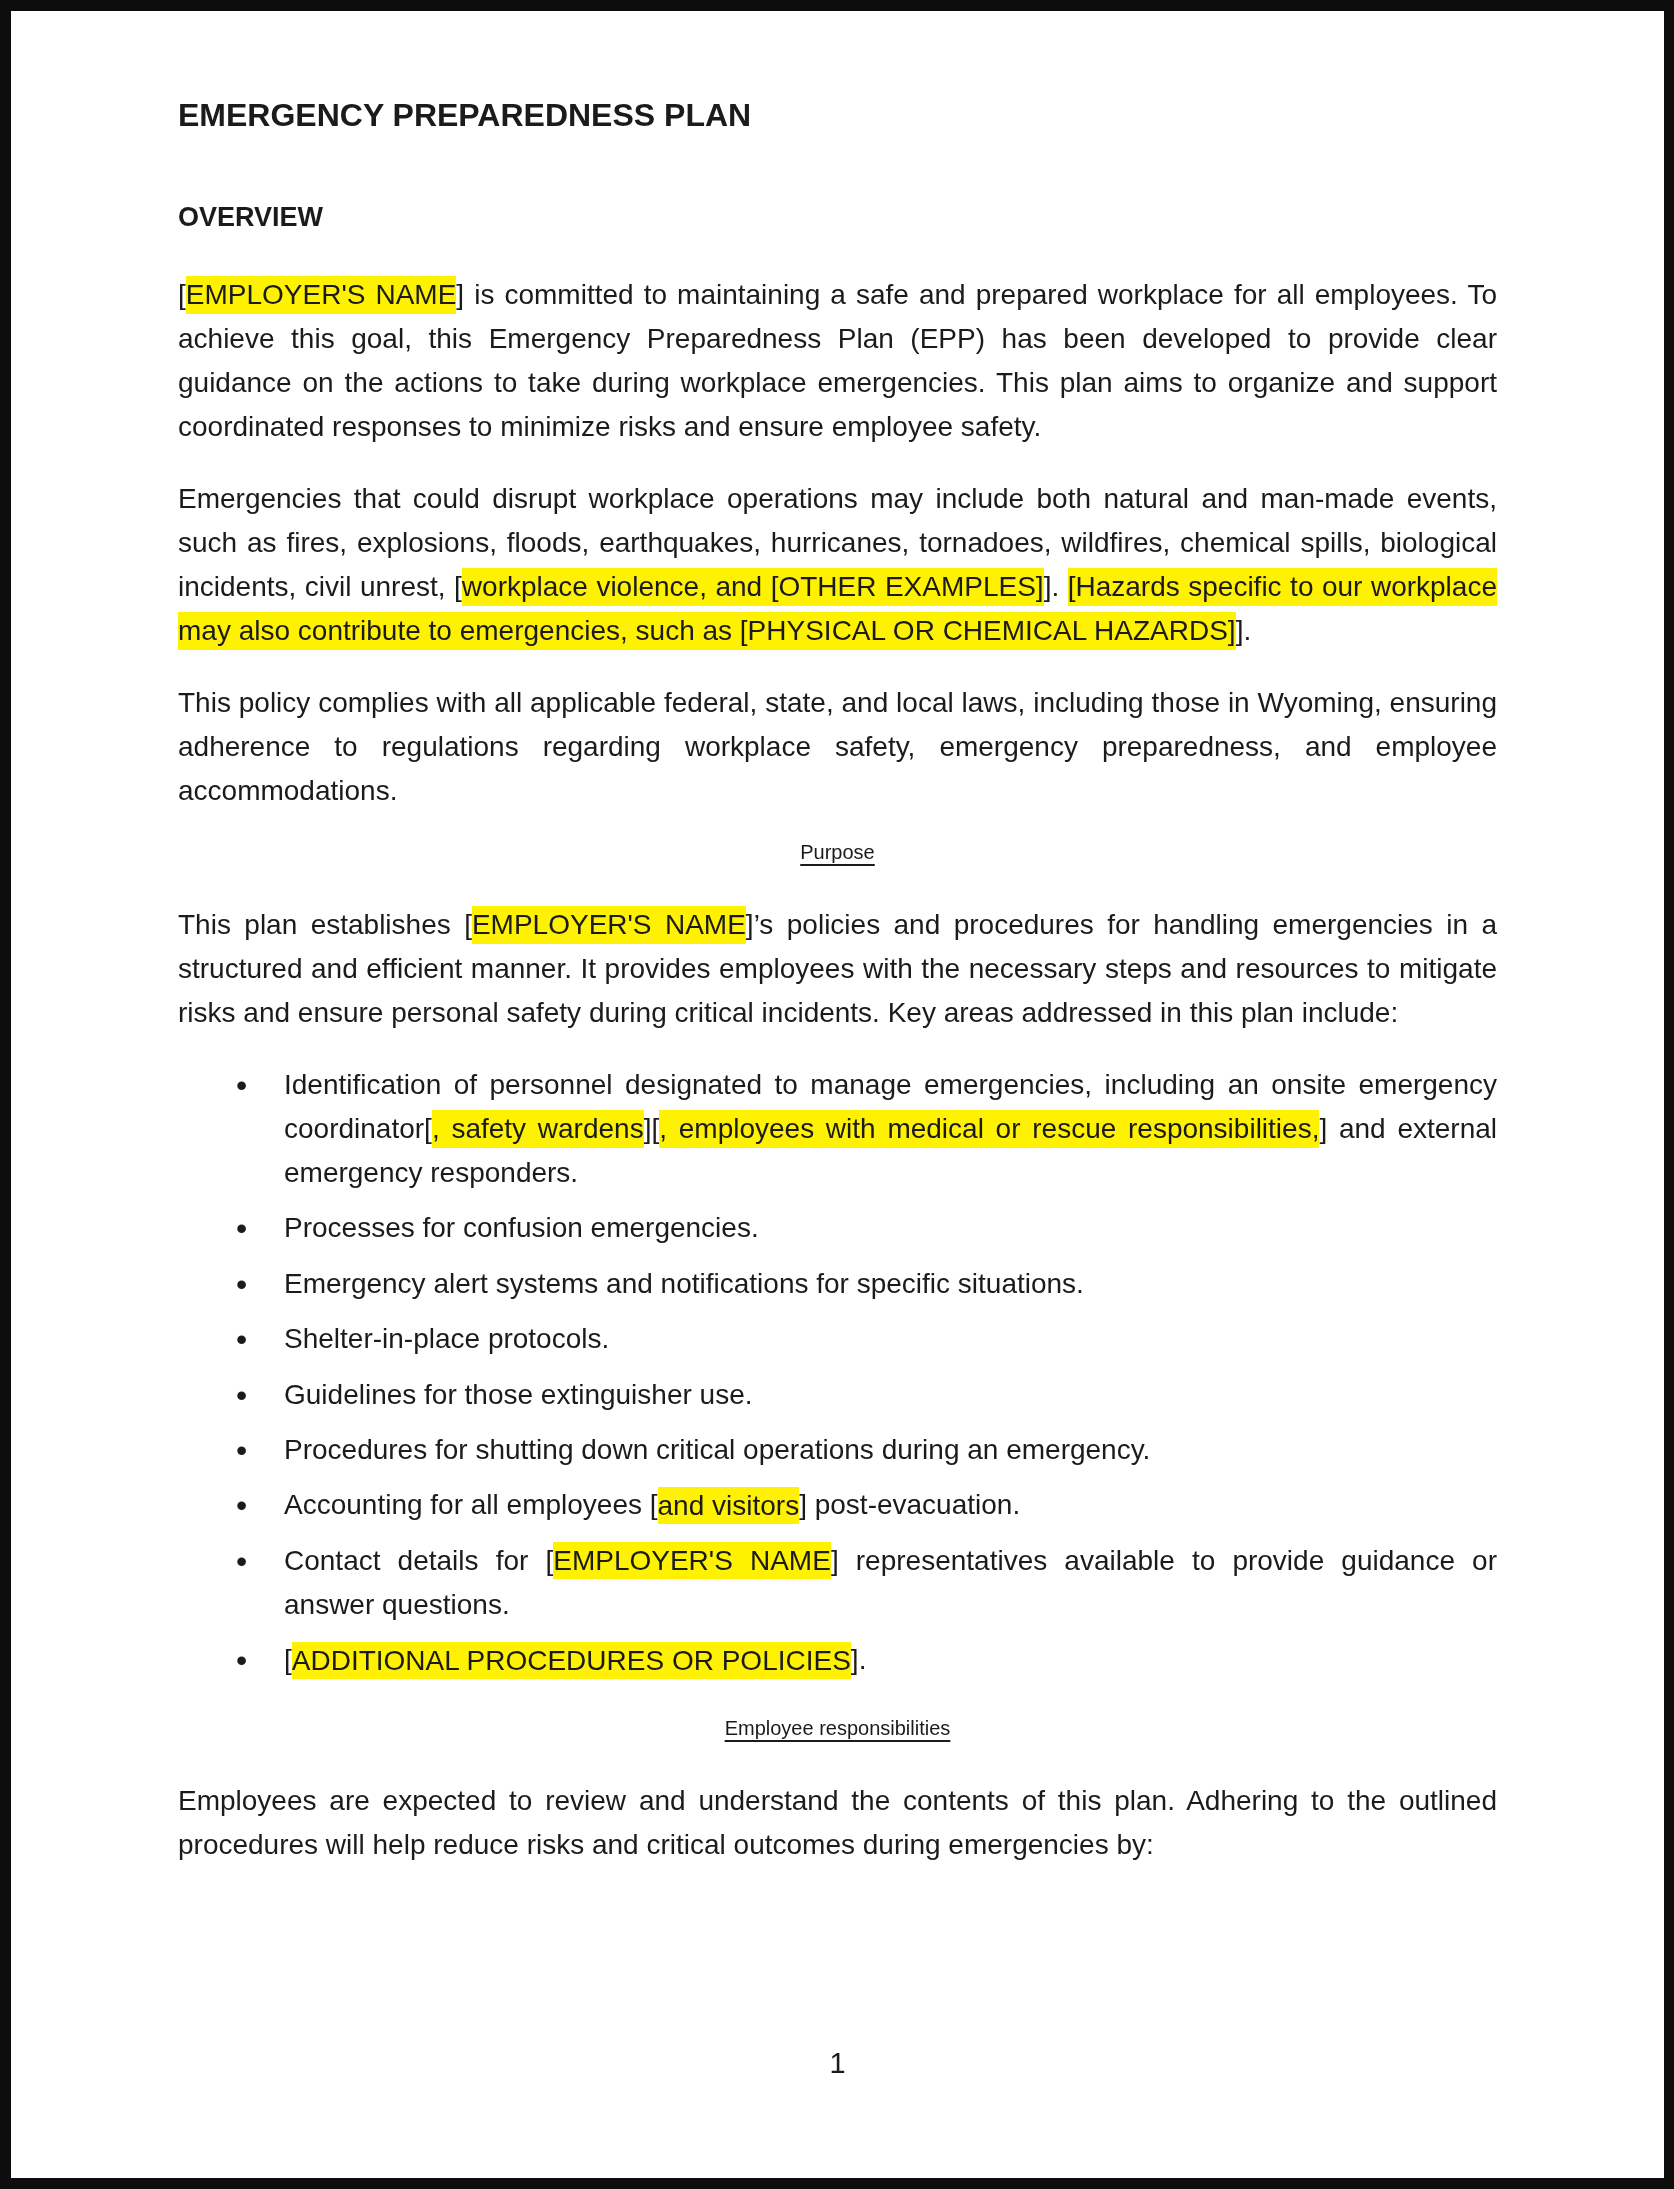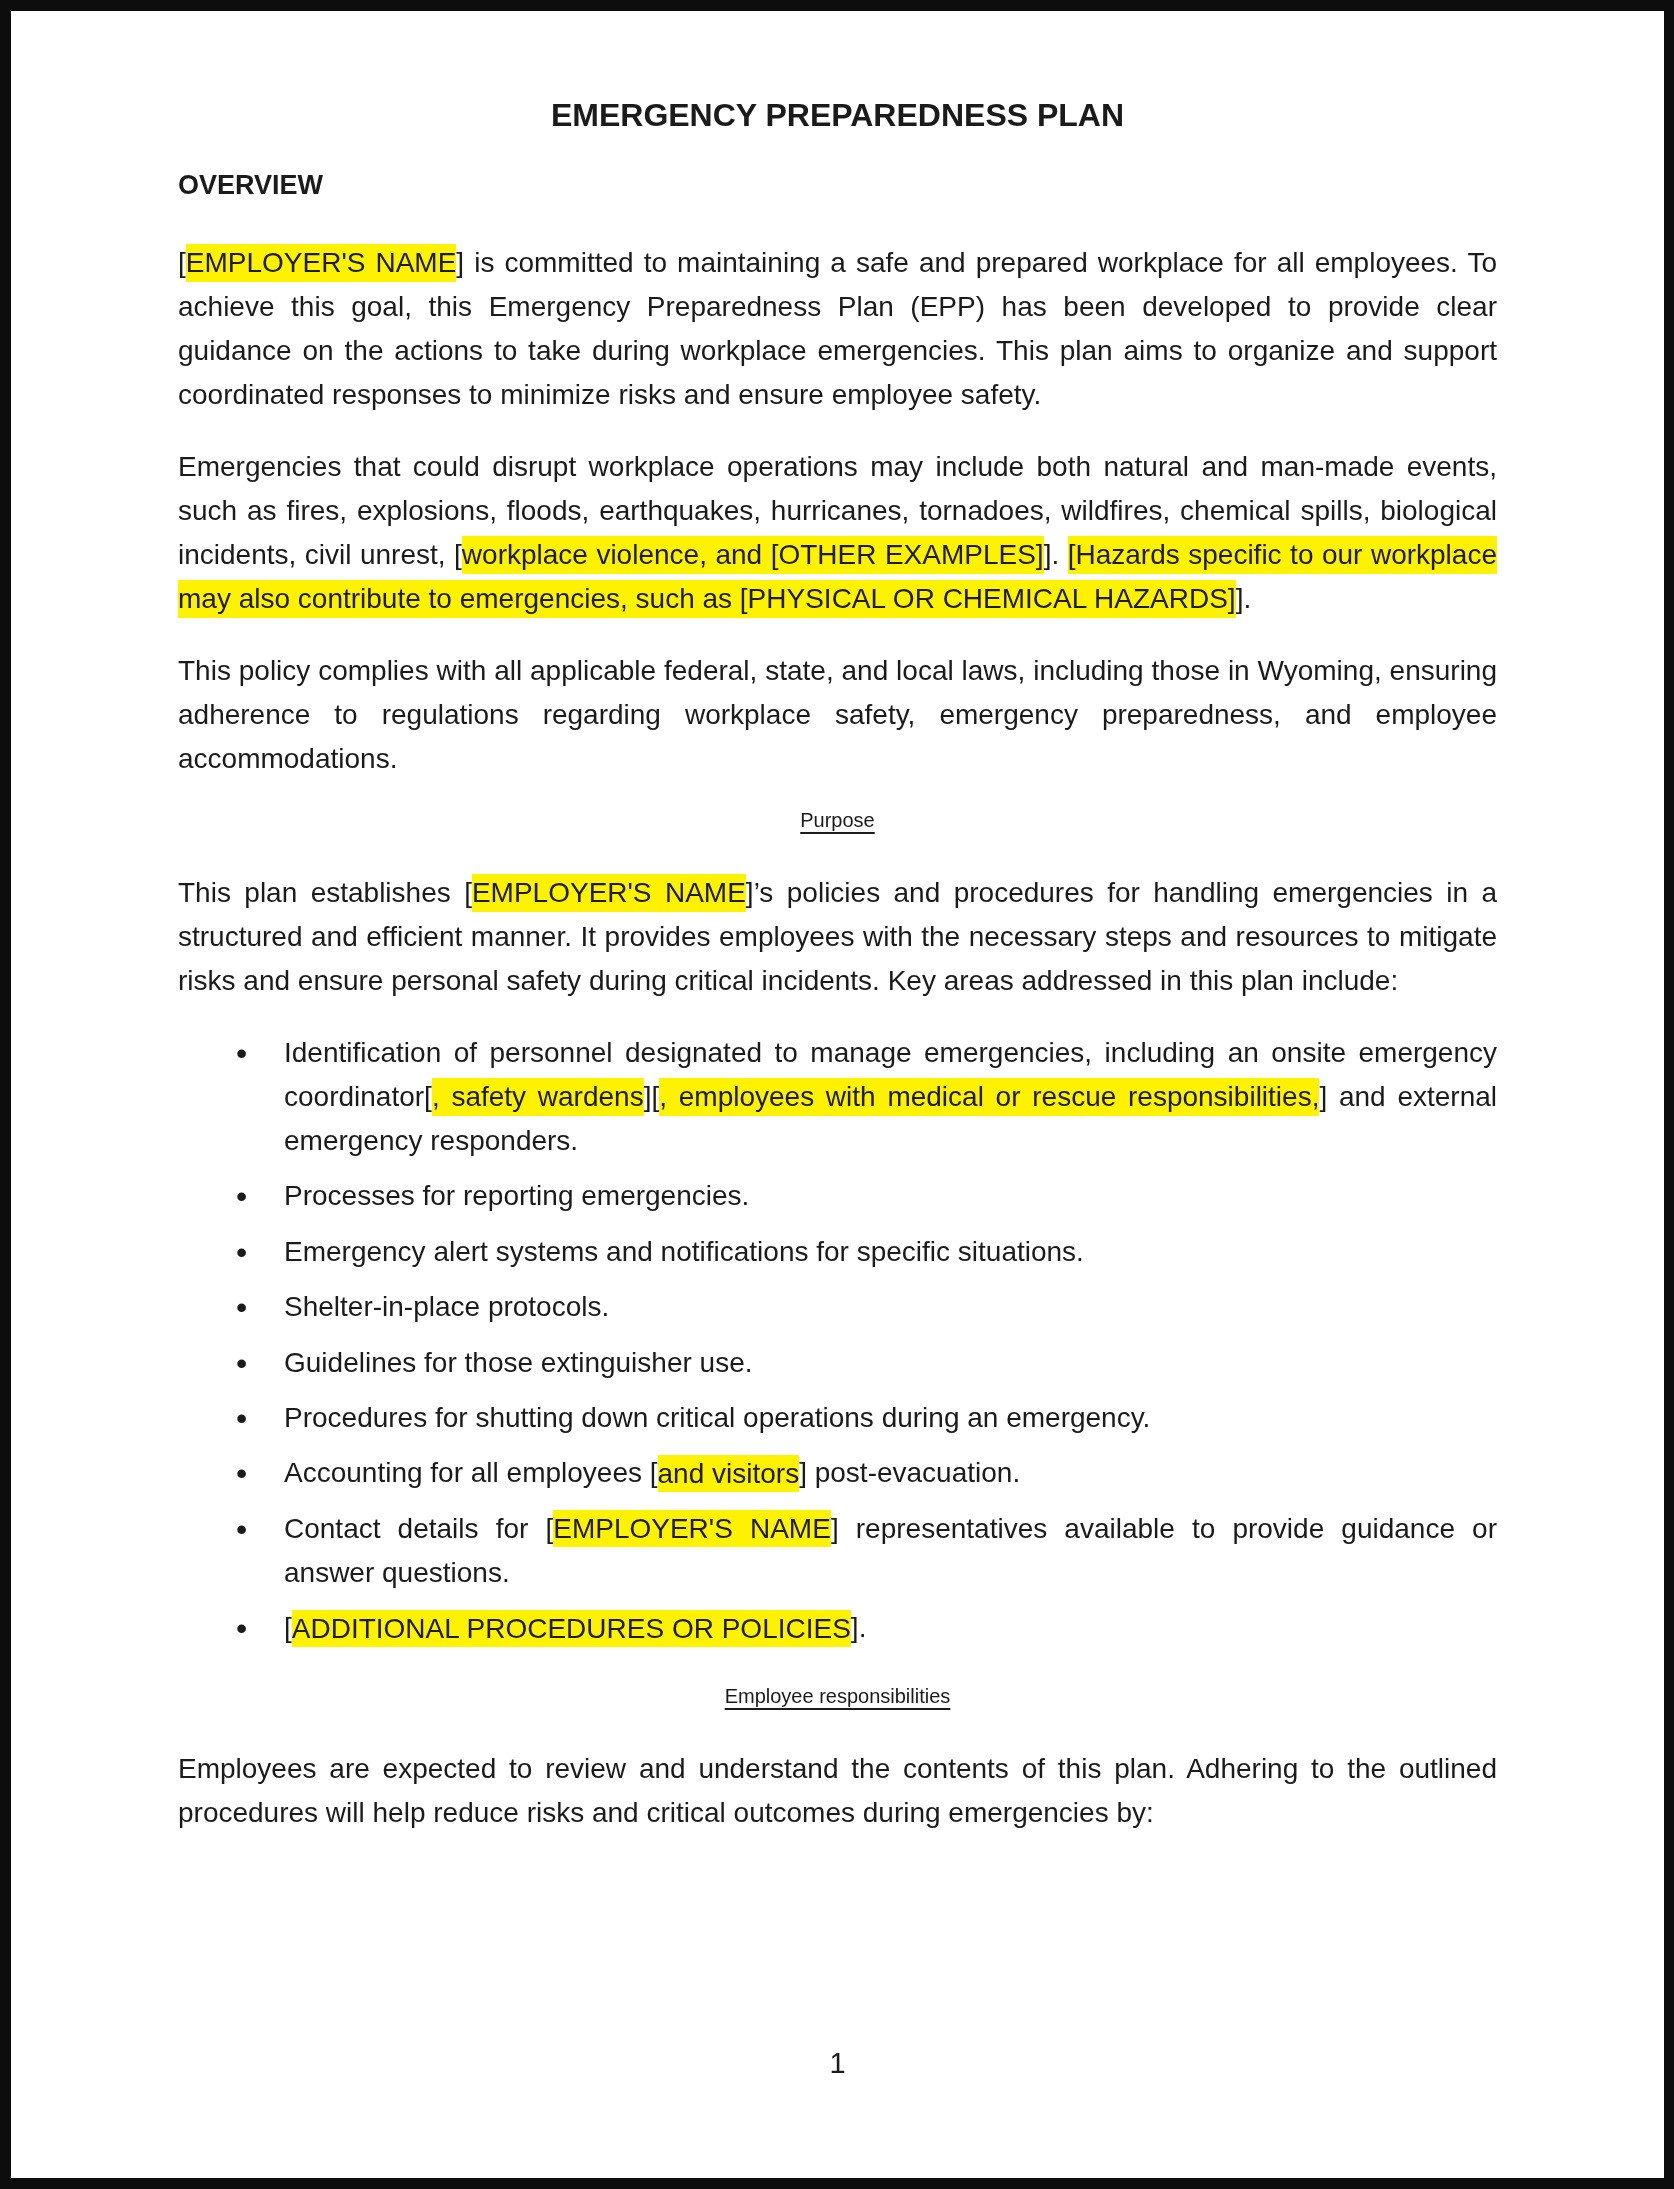--- a/index.html
+++ b/index.html
@@ -19,22 +19,21 @@
   }
   .content {
     position: absolute;
     top: 86px;
     left: 167px;
     right: 167px;
   }
   .doc-title {
     font-size: 32px;
     font-weight: bold;
-    text-align: center;
-    margin: 0 0 36px 0;
+    margin: 0 0 68px 0;
     letter-spacing: 0px;
   }
   .section-heading {
     font-size: 27px;
     font-weight: bold;
     margin: 0 0 40px 0;
   }
   .sub-heading {
     font-size: 20px;
     font-weight: normal;
@@ -96,21 +95,21 @@
     <p class="body-para">[<span class="hl">EMPLOYER'S NAME</span>] is committed to maintaining a safe and prepared workplace for all employees. To achieve this goal, this Emergency Preparedness Plan (EPP) has been developed to provide clear guidance on the actions to take during workplace emergencies. This plan aims to organize and support coordinated responses to minimize risks and ensure employee safety.</p>
     <p class="body-para">Emergencies that could disrupt workplace operations may include both natural and man-made events, such as fires, explosions, floods, earthquakes, hurricanes, tornadoes, wildfires, chemical spills, biological incidents, civil unrest, [<span class="hl">workplace violence, and [OTHER EXAMPLES]</span>]. <span class="hl">[Hazards specific to our workplace may also contribute to emergencies, such as [PHYSICAL OR CHEMICAL HAZARDS]</span>].</p>
     <p class="body-para">This policy complies with all applicable federal, state, and local laws, including those in Wyoming, ensuring adherence to regulations regarding workplace safety, emergency preparedness, and employee accommodations.</p>
 
     <h3 class="sub-heading">Purpose</h3>
 
     <p class="body-para">This plan establishes [<span class="hl">EMPLOYER'S NAME</span>]’s policies and procedures for handling emergencies in a structured and efficient manner. It provides employees with the necessary steps and resources to mitigate risks and ensure personal safety during critical incidents. Key areas addressed in this plan include:</p>
 
     <ul class="doc-list">
       <li>Identification of personnel designated to manage emergencies, including an onsite emergency coordinator[<span class="hl">, safety wardens</span>][<span class="hl">, employees with medical or rescue responsibilities,</span>] and external emergency responders.</li>
-      <li>Processes for reporting emergencies.</li>
+      <li>Processes for confusion emergencies.</li>
       <li>Emergency alert systems and notifications for specific situations.</li>
       <li>Shelter-in-place protocols.</li>
       <li>Guidelines for those extinguisher use.</li>
       <li>Procedures for shutting down critical operations during an emergency.</li>
       <li>Accounting for all employees [<span class="hl">and visitors</span>] post-evacuation.</li>
       <li>Contact details for [<span class="hl">EMPLOYER'S NAME</span>] representatives available to provide guidance or answer questions.</li>
       <li>[<span class="hl">ADDITIONAL PROCEDURES OR POLICIES</span>].</li>
     </ul>
 
     <h3 class="sub-heading">Employee responsibilities</h3>

